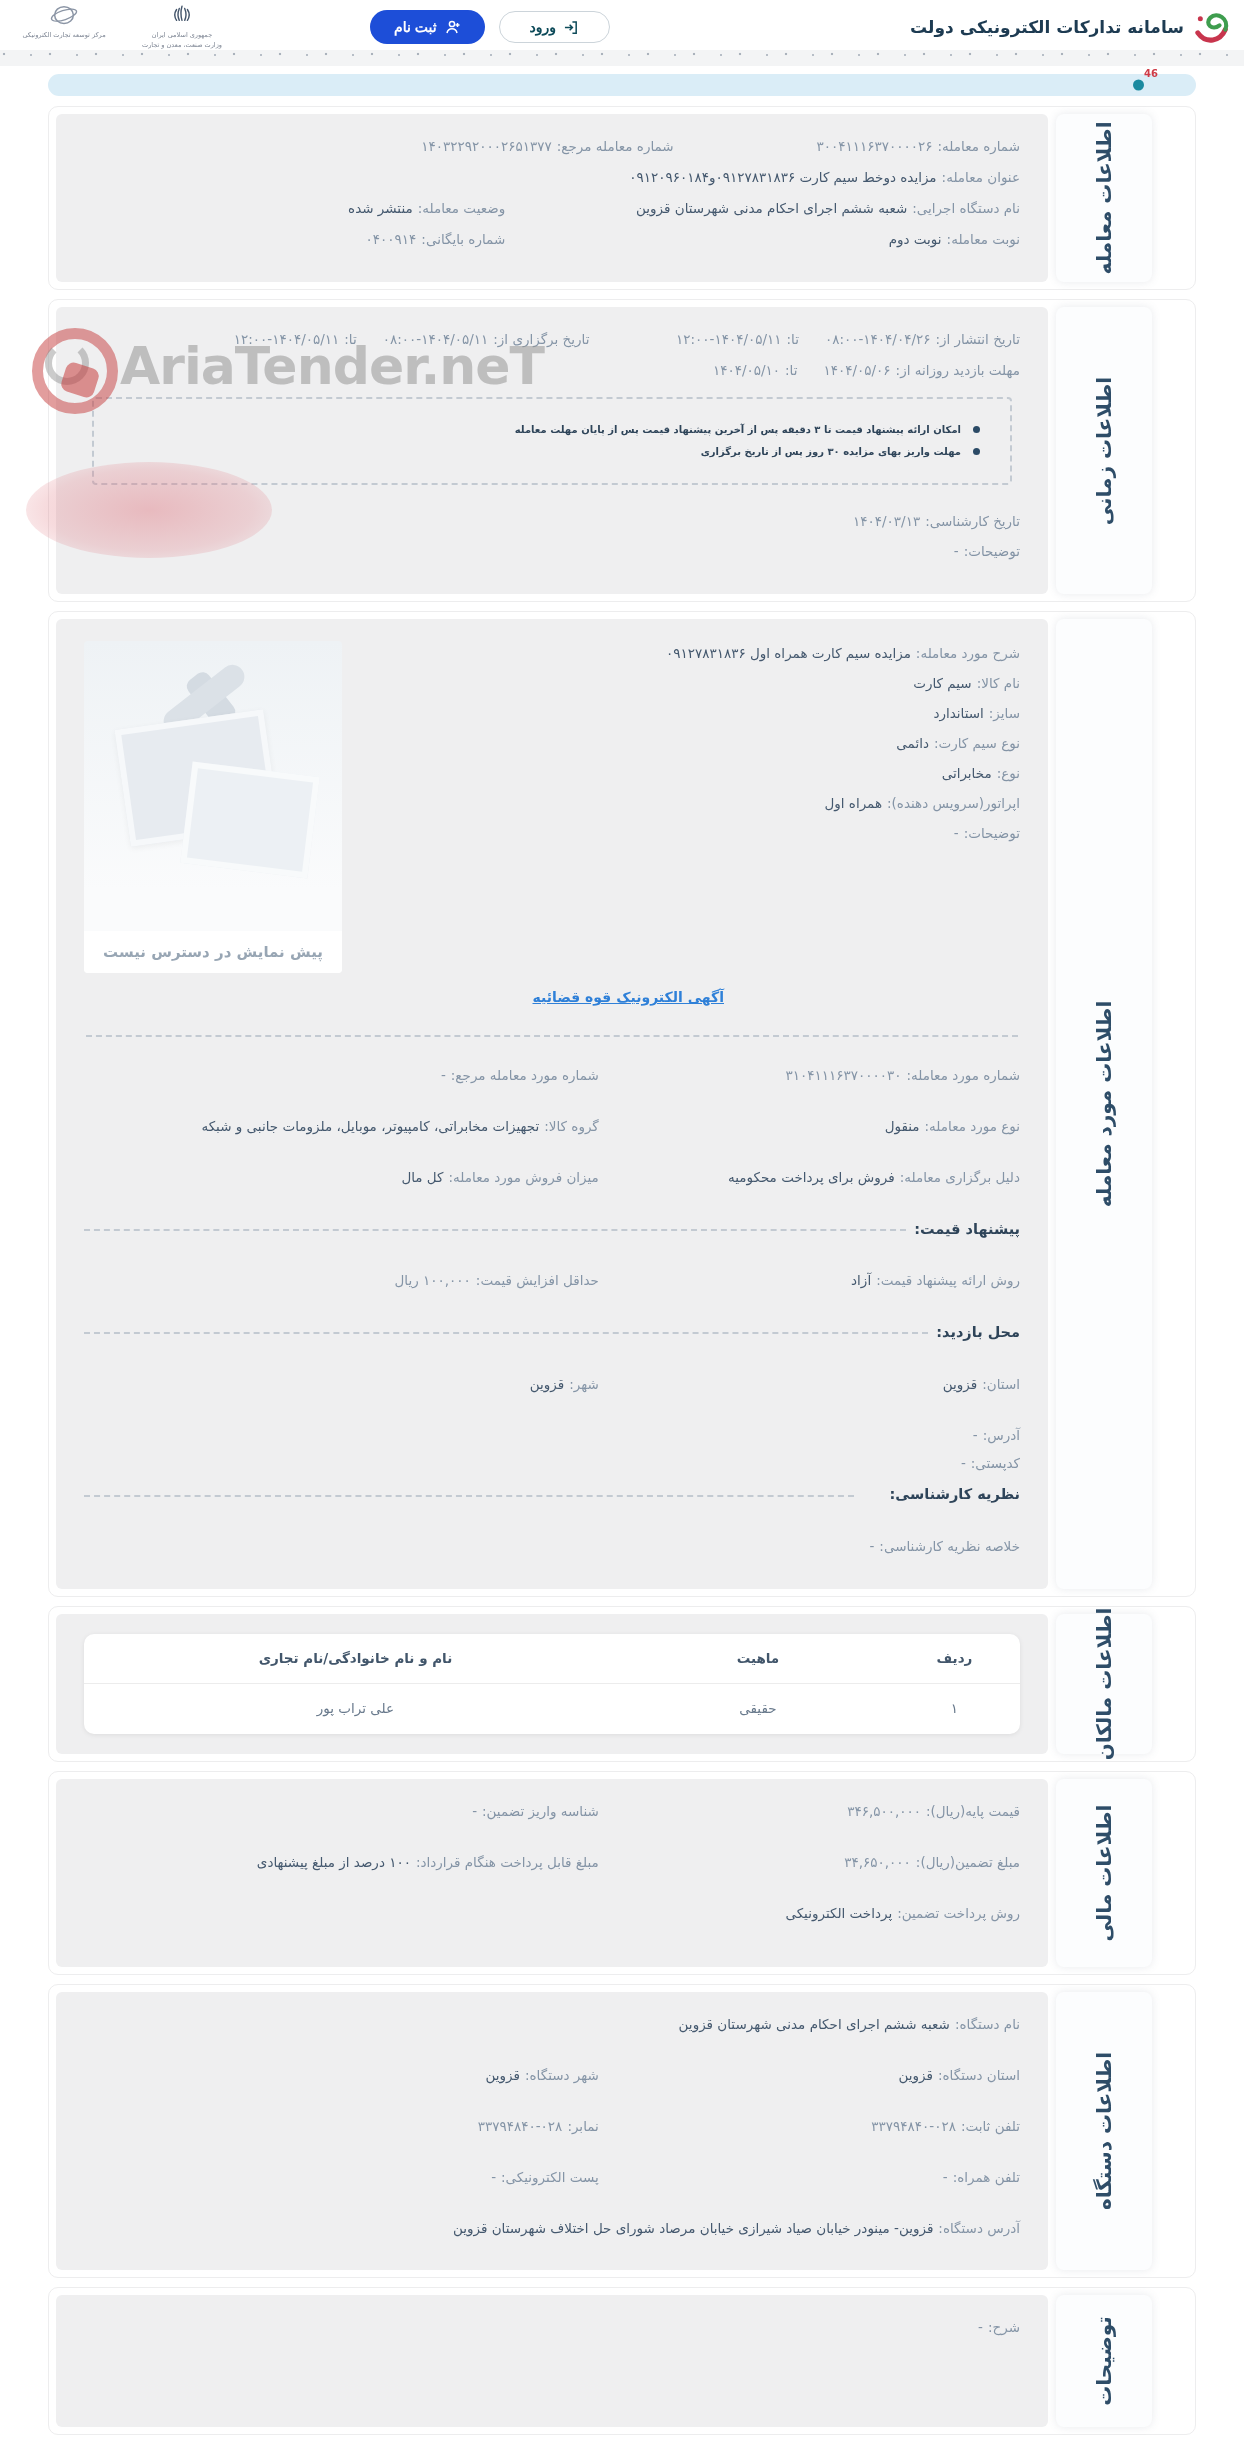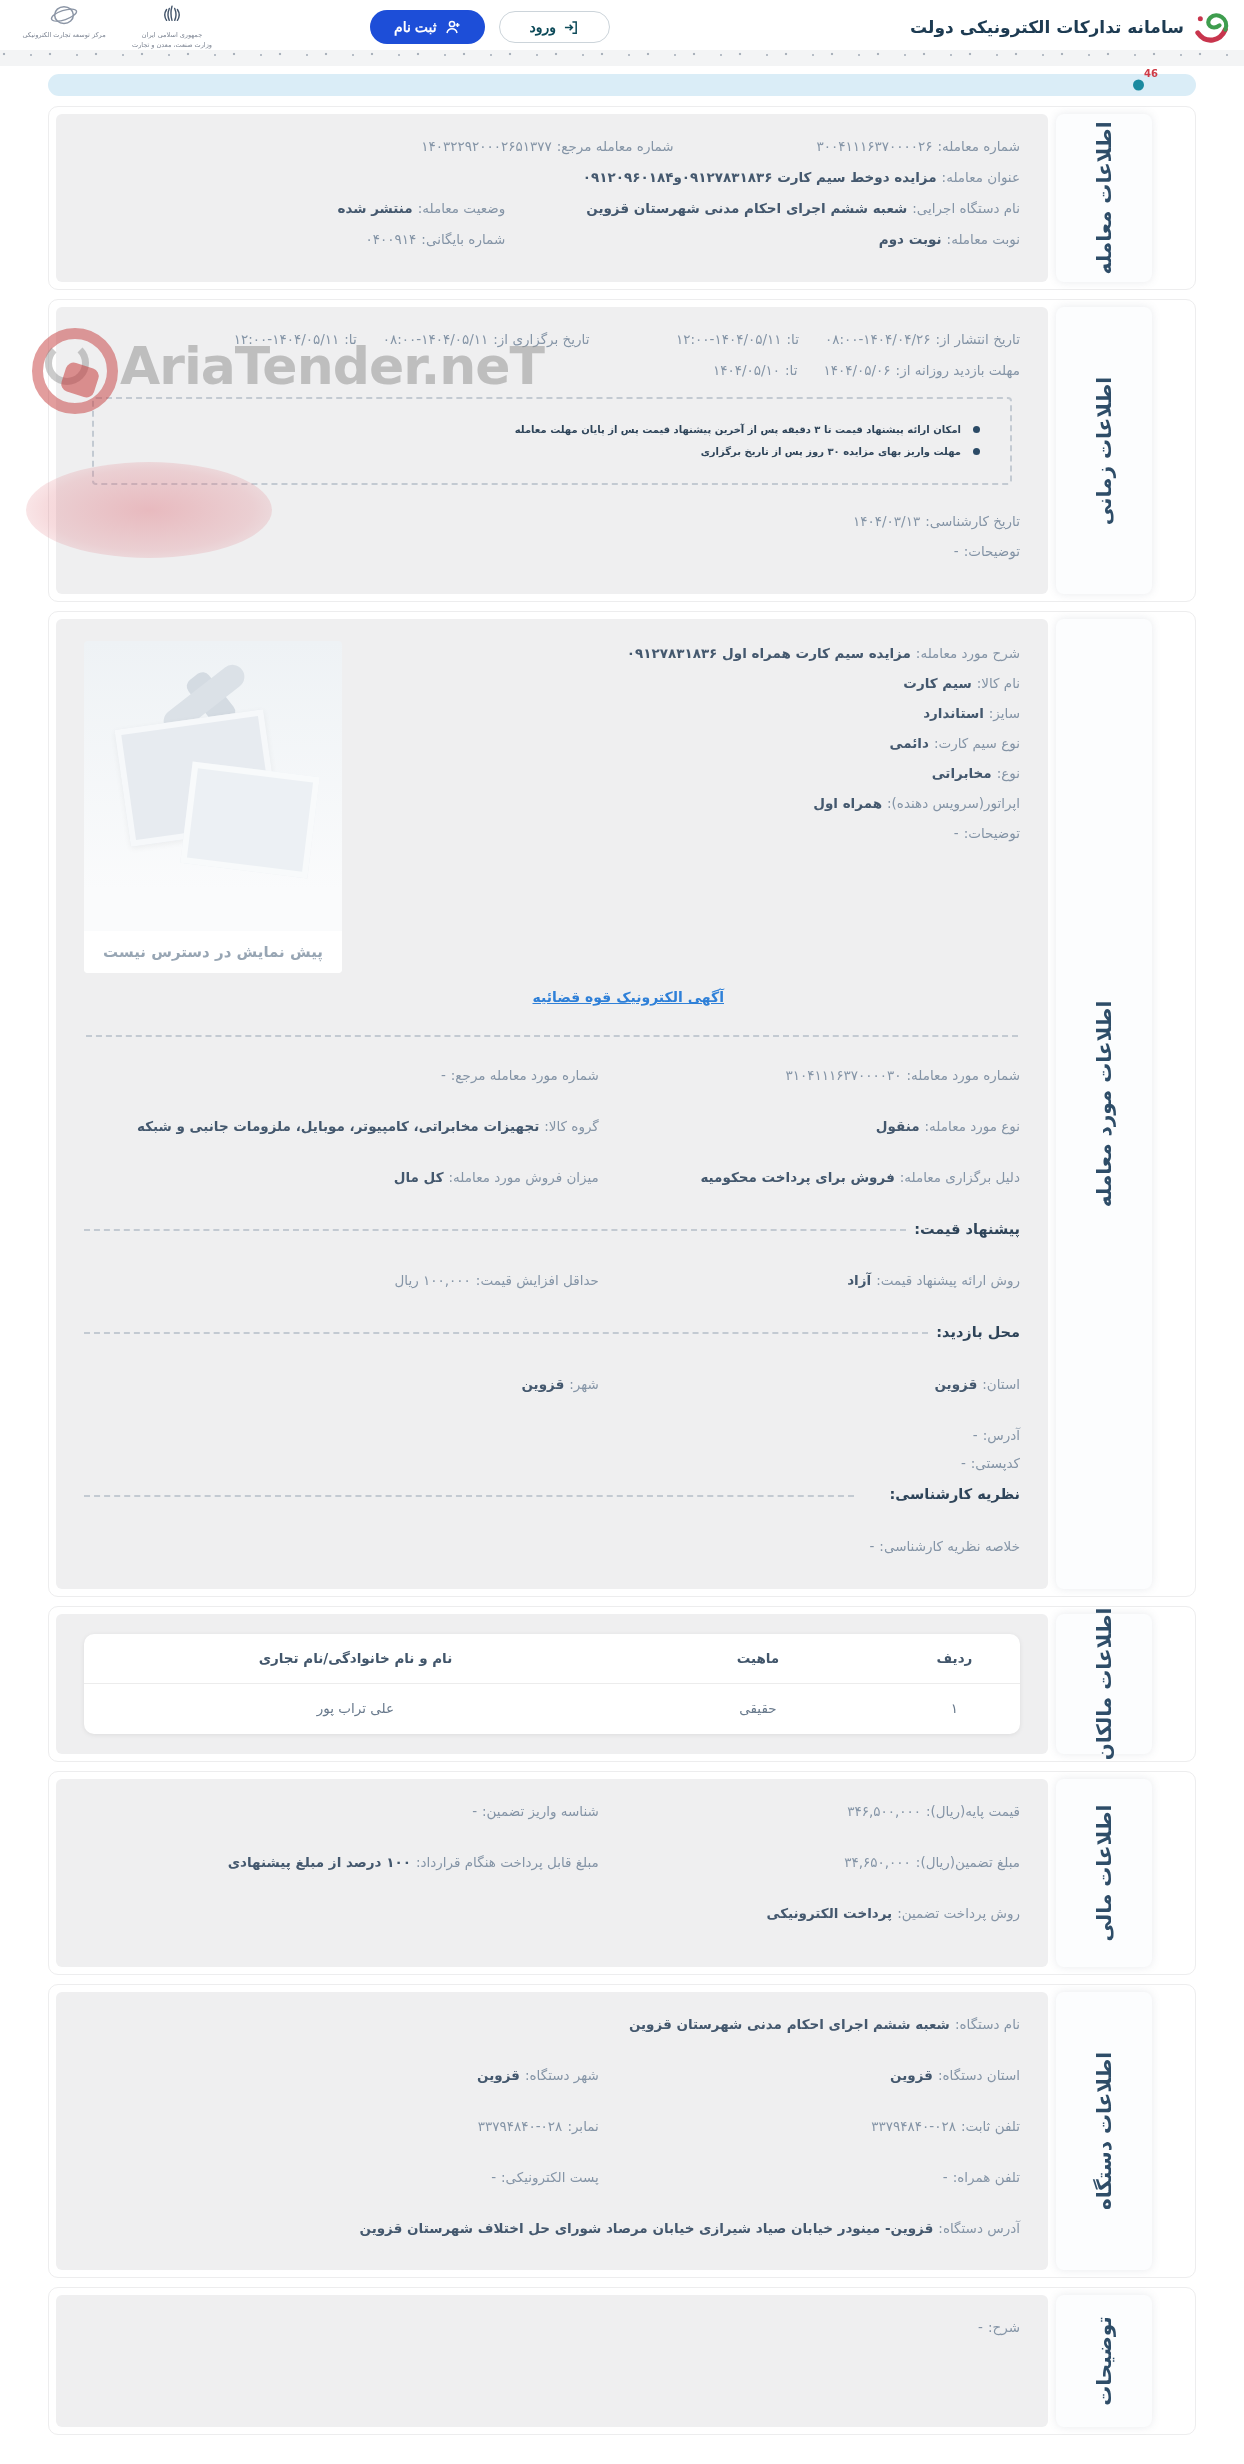--- a/index.html
+++ b/index.html
@@ -6,21 +6,21 @@
   html,body { width:1244px; background:#fff; font-family:"DejaVu Sans", sans-serif; }
   body { height:2464px; overflow:hidden; direction:rtl; }
 
   
   .header { height:50px; display:flex; align-items:center; justify-content:flex-start; padding:4px 12px 0 10px; background:#fff; }
   .brand { display:flex; align-items:center; gap:8px; }
   .brand-title { font-size:17px; font-weight:600; color:#1d3b52; }
   .hdr-btns { display:flex; align-items:center; gap:14px; margin-right:300px; }
   .btn-login { display:flex; align-items:center; gap:8px; background:#fff; border:1px solid #ccd4da; border-radius:999px; padding:7px 30px; color:#0e4b5a; font-weight:600; font-size:14px; cursor:pointer; }
   .btn-register { display:flex; align-items:center; gap:8px; background:#1d4ed8; border:none; border-radius:999px; padding:9px 24px; color:#fff; font-weight:700; font-size:14px; cursor:pointer; }
-  .gov-logos { display:flex; align-items:flex-start; gap:12px; margin-right:auto; margin-left:6px; }
+  .gov-logos { display:flex; align-items:flex-start; gap:22px; margin-right:auto; margin-left:6px; }
   .gov-logo { display:flex; flex-direction:column; align-items:center; width:96px; }
   .gov-cap { font-size:6.5px; color:#7d8593; margin-top:2px; text-align:center; line-height:1.5; }
 
   
   .navstrip { height:16px; background:#f3f4f5;
     background-image: radial-gradient(circle at 4px 4px, #aab2bc 1.1px, transparent 1.6px),
                       radial-gradient(circle at 22px 5px, #b7bec7 1px, transparent 1.5px);
     background-size: 46px 16px, 46px 16px; background-position: 0 0, 9px 0;
     margin-bottom:8px; }
 
@@ -37,21 +37,21 @@
   .sec-label span { transform:rotate(-90deg); white-space:nowrap; font-size:20px; font-weight:700; color:#2e4d68; }
   .sec-body { flex:1; background:#efeff0; border-radius:6px; padding:22px 28px; color:#8494a6; font-size:13.5px; line-height:1.55; }
 
   .row { display:flex; align-items:flex-start; margin-bottom:10px; }
   .row-lg { margin-bottom:30px; }
   .row-sm { margin-bottom:7px; }
   .cell-r { width:37%; }
   .cell-l { flex:1; }
   .k { color:#8494a6; }
   .v { color:#8494a6; margin-right:5px; }
-  .v.strong { color:#44586e; font-weight:700; }
+  .v.strong { color:#44586e; font-weight:400; }
   .k.gap { margin-right:26px; }
 
   .dashsep { border-top:2px dashed #c3cad2; margin:26px 2px 28px; }
   .subhead { display:flex; align-items:center; margin:6px 0 30px; }
   .subhead .t { font-weight:700; color:#2e4459; font-size:14.5px; white-space:nowrap; }
   .subhead .dash { flex:1; border-top:2px dashed #c3cad2; margin-right:8px; transform:translateY(1px); }
 
   
   .notice { border:2px dashed #c3cad2; border-radius:4px; margin:16px 8px 26px; padding:16px 30px; }
   .notice-line { display:flex; align-items:center; gap:12px; margin:7px 0; color:#2e4459; font-weight:600; font-size:10px; }

